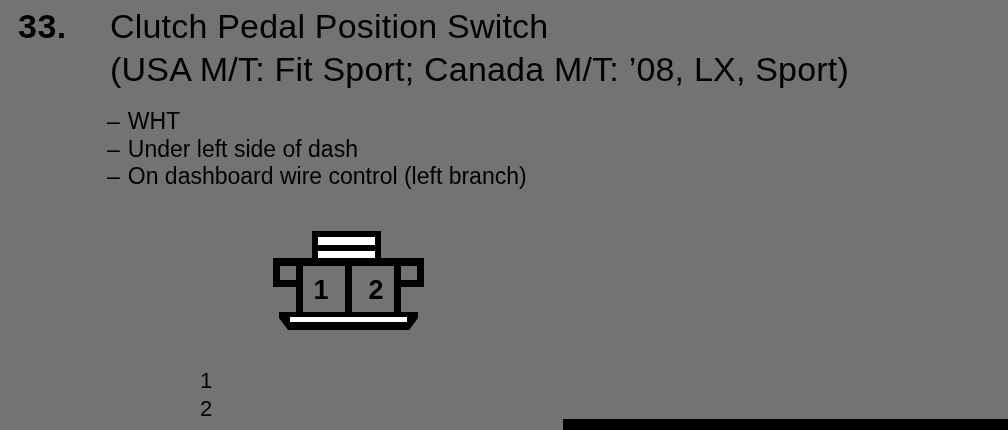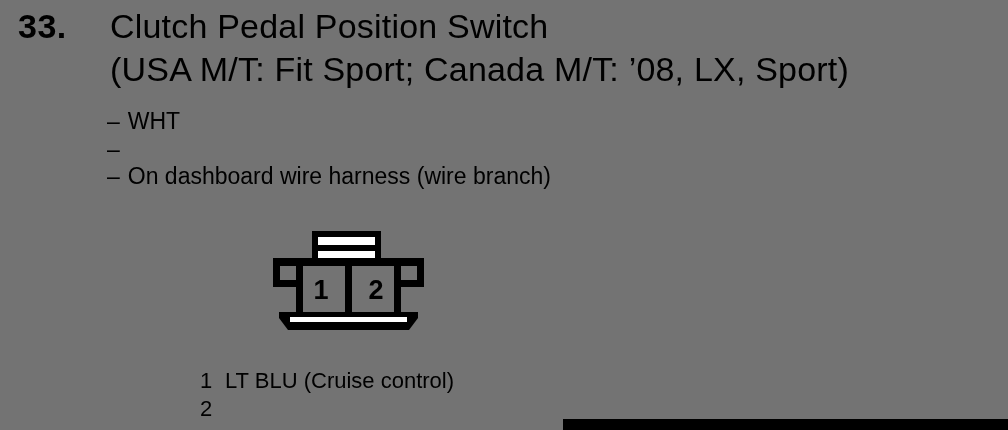--- a/index.html
+++ b/index.html
@@ -106,24 +106,25 @@
   <div class="title-line1">Clutch Pedal Position Switch</div>
   <div class="title-line2">(USA M/T: Fit Sport; Canada M/T: ’08, LX, Sport)</div>
 
   <div class="details">
     <div class="detail-line">
       <span class="detail-dash">–</span>
       <span>WHT</span>
     </div>
     <div class="detail-line">
       <span class="detail-dash">–</span>
+      <span>Under left side of dash</span>
     </div>
     <div class="detail-line">
       <span class="detail-dash">–</span>
-      <span>On dashboard wire harness (wire branch)</span>
+      <span>On dashboard wire control (left branch)</span>
     </div>
   </div>
 
   <svg class="connector-svg" viewBox="265 225 167 115" xmlns="http://www.w3.org/2000/svg">
 
     <rect class="ink" x="312" y="231" width="69" height="27"></rect>
     <rect class="paper" x="318" y="237" width="57" height="8"></rect>
     <rect class="paper" x="318" y="251" width="57" height="7"></rect>
 
     <rect class="ink" x="273" y="258" width="151" height="8"></rect>
@@ -139,21 +140,20 @@
     <path class="ink" d="M279,312 L418,312 L418,318 L409,330 L288,330 L279,318 Z"></path>
     <rect class="paper" x="290" y="317" width="117" height="5"></rect>
 
     <text x="321" y="299" text-anchor="middle">1</text>
     <text x="376" y="299" text-anchor="middle">2</text>
   </svg>
 
   <div class="pin-list">
     <div class="pin-row">
       <span class="pin-num">1</span>
-      <span>LT BLU (Cruise control)</span>
     </div>
     <div class="pin-row">
       <span class="pin-num">2</span>
     </div>
   </div>
 
   <div class="page-edge-bar"></div>
 
 </div>
 

